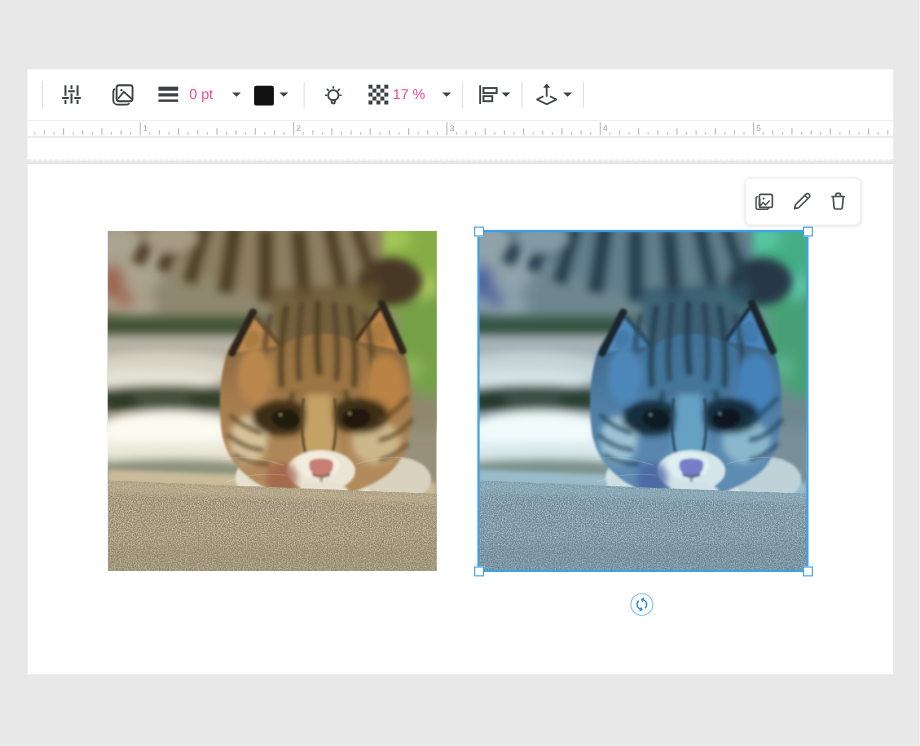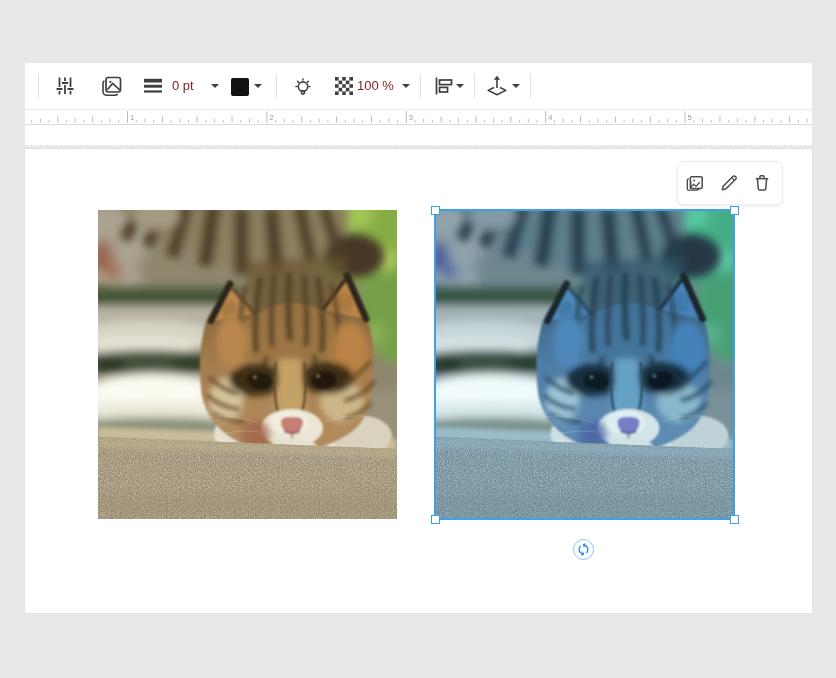--- a/index.html
+++ b/index.html
@@ -4,21 +4,21 @@
 <style>
   html,body{margin:0;padding:0;}
   body{width:836px;height:678px;background:#e8e8e8;position:relative;overflow:hidden;
        font-family:"Liberation Sans",sans-serif;}
   .abs{position:absolute;}
   #panel{left:25px;top:63px;width:787px;height:82px;background:#fff;border-bottom:1px dashed #e3e3e3;}
   #toolbar{left:0;top:0;width:787px;height:46px;border-bottom:1px solid #ededed;}
   #ruler{left:0;top:47px;width:787px;height:14px;border-bottom:1px solid #dcdcdc;}
   .sep{width:1px;height:24px;background:#e0e0e0;top:11px;}
   .ticon{top:11px;width:24px;height:24px;}
-  .tx{font-size:13px;color:#7f1d1d;top:15px;}
+  .tx{font-size:13px;color:#ec4899;top:15px;}
   .caret{width:0;height:0;border-left:4px solid transparent;border-right:4px solid transparent;
          border-top:4.5px solid #3c4043;top:21px;}
   #canvas{left:25px;top:149px;width:787px;height:464px;background:#fff;box-shadow:0 0 1px rgba(0,0,0,0.15);}
   #selbox{left:433.5px;top:209px;width:297px;height:307px;border:2px solid #3fa0e8;}
   .handle{width:7px;height:7px;background:#fff;border:1.5px solid #3fa0e8;}
   #card{left:677px;top:161px;width:104px;height:42px;background:#fff;border:1px solid #ededed;
         border-radius:6px;box-shadow:0 1px 3px rgba(0,0,0,0.08);}
   #rotbtn{left:572.5px;top:539px;width:19px;height:19px;background:#fff;border:1.5px solid #8cc4f2;
           border-radius:50%;}
 </style>
@@ -69,21 +69,21 @@
         <rect x="3" y="10.2" width="3.6" height="3.6"></rect>
           <rect x="10.2" y="10.2" width="3.6" height="3.6"></rect>
           <rect x="17.4" y="10.2" width="3.6" height="3.6"></rect>
         <rect x="6.6" y="13.8" width="3.6" height="3.6"></rect>
           <rect x="13.8" y="13.8" width="3.6" height="3.6"></rect>
         <rect x="3" y="17.4" width="3.6" height="3.6"></rect>
           <rect x="10.2" y="17.4" width="3.6" height="3.6"></rect>
           <rect x="17.4" y="17.4" width="3.6" height="3.6"></rect>
       </g>
     </svg>
-    <div class="abs tx" style="left:332px">100 %</div>
+    <div class="abs tx" style="left:332px">17 %</div>
     <div class="abs caret" style="left:377px"></div>
     <div class="abs sep" style="left:395px"></div>
 
     <svg class="abs ticon" style="left:407px" viewBox="0 0 24 24" fill="none" stroke="#3c4043" stroke-width="1.7">
       <path d="M4.5 3.5 v17"></path>
       <rect x="7.5" y="6" width="12" height="4.6"></rect>
       <rect x="7.5" y="13.4" width="8" height="4.6"></rect>
     </svg>
     <div class="abs caret" style="left:431px"></div>
     <div class="abs sep" style="left:449px"></div>

